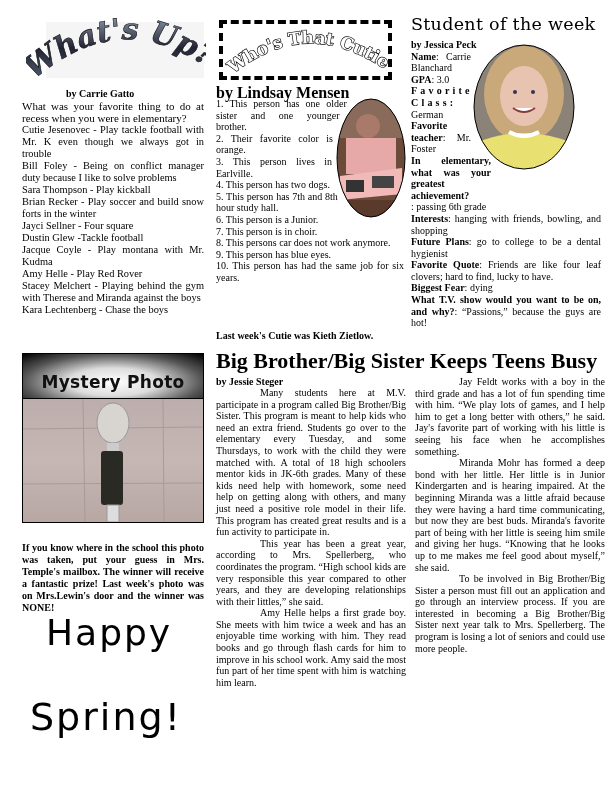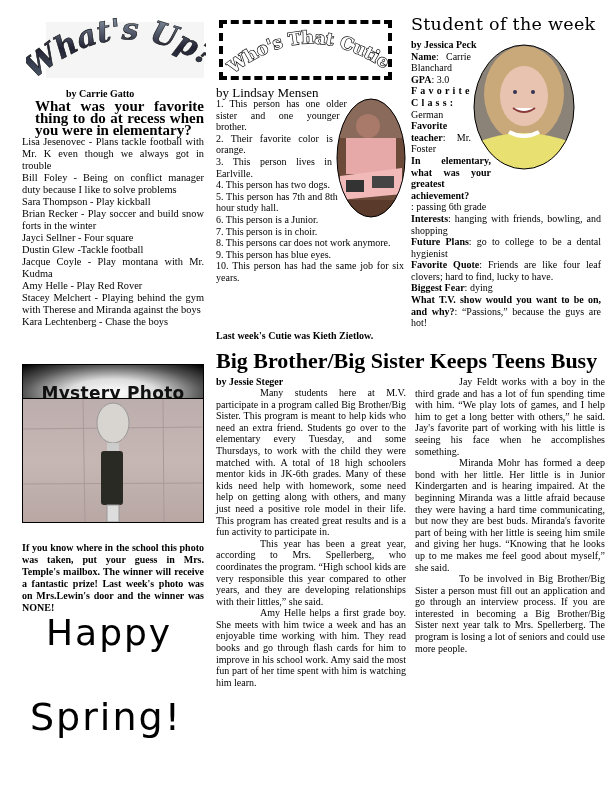--- a/index.html
+++ b/index.html
@@ -6,42 +6,42 @@
   body{width:612px;height:792px;position:relative;overflow:hidden;font-family:"Liberation Serif","DejaVu Serif",serif;color:#000;}
   .abs{position:absolute;}
   p{margin:0;}
   .b{font-weight:bold;}
   .indent{text-indent:44px;}
 
   
   #whats-logo{left:26px;top:18px;width:180px;height:66px;}
   #col1{left:22px;top:88px;width:182px;}
   #col1 .byline{font-size:10px;font-weight:bold;line-height:12px;padding-left:44px;}
-  #col1 .q{font-size:15px;font-weight:bold;line-height:12px;text-align:justify;margin-left:13px;}
+  #col1 .q{font-size:11px;font-weight:normal;line-height:12px;text-align:justify;}
   #col1 .ans{font-size:10.4px;line-height:12px;text-align:justify;}
 
   
   #cutie-banner{left:219px;top:20px;width:173px;height:60px;border:4px dashed #000;box-sizing:border-box;}
   #col2{left:216px;top:87px;width:188px;}
-  #col2 .byline{font-size:13px;font-weight:normal;line-height:11px;}
+  #col2 .byline{font-size:16px;font-weight:bold;line-height:11px;}
   #col2 .item{font-size:10px;line-height:11.6px;text-align:justify;}
   #cutie-photo{float:right;width:70px;height:120px;margin:0 -2px 0 4px;shape-outside:ellipse(50% 50%);}
   #last-cutie{left:216px;top:330px;width:190px;font-size:10px;font-weight:bold;}
 
   
   #sotw-title{left:411px;top:14px;font-size:17.5px;font-weight:normal;letter-spacing:0.3px;font-family:"DejaVu Serif",serif;}
   #sotw-photo{left:473px;top:44px;width:102px;height:126px;}
   #col3{left:411px;top:39px;width:190px;}
   #col3 .line{font-size:10px;line-height:11.6px;text-align:justify;}
   #col3 .narrow{width:60px;}
   #col3 .mid{width:80px;}
   #col3 .spaced{letter-spacing:3.2px;}
 
   
-  #mystery-banner{left:22px;top:364px;width:182px;height:58px;background:radial-gradient(ellipse at center,#fff 0%,#ddd 35%,#555 70%,#000 100%);border:1px solid #000;box-sizing:border-box;display:flex;align-items:center;justify-content:center;}
+  #mystery-banner{left:22px;top:353px;width:182px;height:58px;background:radial-gradient(ellipse at center,#fff 0%,#ddd 35%,#555 70%,#000 100%);border:1px solid #000;box-sizing:border-box;display:flex;align-items:center;justify-content:center;}
   #mystery-banner span{font-family:"DejaVu Sans",sans-serif;font-weight:bold;font-size:17px;color:#111;letter-spacing:0.3px;}
   #mystery-photo{left:22px;top:398px;width:182px;height:125px;border:1px solid #000;box-sizing:border-box;background:linear-gradient(180deg,#bcaeac 0%,#c6b7b5 50%,#b8a7a3 100%);overflow:hidden;}
   #mystery-caption{left:22px;top:526px;width:182px;font-size:10px;font-weight:bold;line-height:12px;text-align:justify;margin-top:16px;}
 
   
   #happy{left:46px;top:612px;font-family:"DejaVu Sans",sans-serif;font-size:36px;letter-spacing:2px;}
   #spring{left:30px;top:687px;font-family:"DejaVu Sans",sans-serif;font-size:38px;letter-spacing:2px;margin-top:8px;}
 
   
   #bb-headline{left:216px;top:348px;font-size:22px;font-weight:bold;white-space:nowrap;font-family:"Liberation Serif",serif;}
@@ -64,21 +64,21 @@
   </defs>
   <rect x="20" y="4" width="158" height="56" fill="#eee" opacity="0.6"></rect>
   <text font-family="DejaVu Serif, serif" font-size="30" font-style="italic" font-weight="bold" fill="url(#chrome)" stroke="#111" stroke-width="0.6">
     <textPath href="#arc1">What's Up?</textPath>
   </text>
 </svg>
 
 <div id="col1" class="abs">
   <div class="byline">by Carrie Gatto</div>
   <div class="q">What was your favorite thing to do at recess when you were in elementary?</div>
-  <div class="ans">Lisa Jesenovec - Plans tackle football with Mr. K even though we always got in trouble</div>
+  <div class="ans">Cutie Jesenovec - Play tackle football with Mr. K even though we always got in trouble</div>
   <div class="ans">Bill Foley - Being on conflict manager duty because I like to solve problems</div>
   <div class="ans">Sara Thompson - Play kickball</div>
   <div class="ans">Brian Recker - Play soccer and build snow forts in the winter</div>
   <div class="ans">Jayci Sellner - Four square</div>
   <div class="ans">Dustin Glew -Tackle football</div>
   <div class="ans">Jacque Coyle - Play montana with Mr. Kudma</div>
   <div class="ans">Amy Helle - Play Red Rover</div>
   <div class="ans">Stacey Melchert - Playing behind the gym with Therese and Miranda against the boys</div>
   <div class="ans">Kara Lechtenberg - Chase the boys</div>
 </div>

